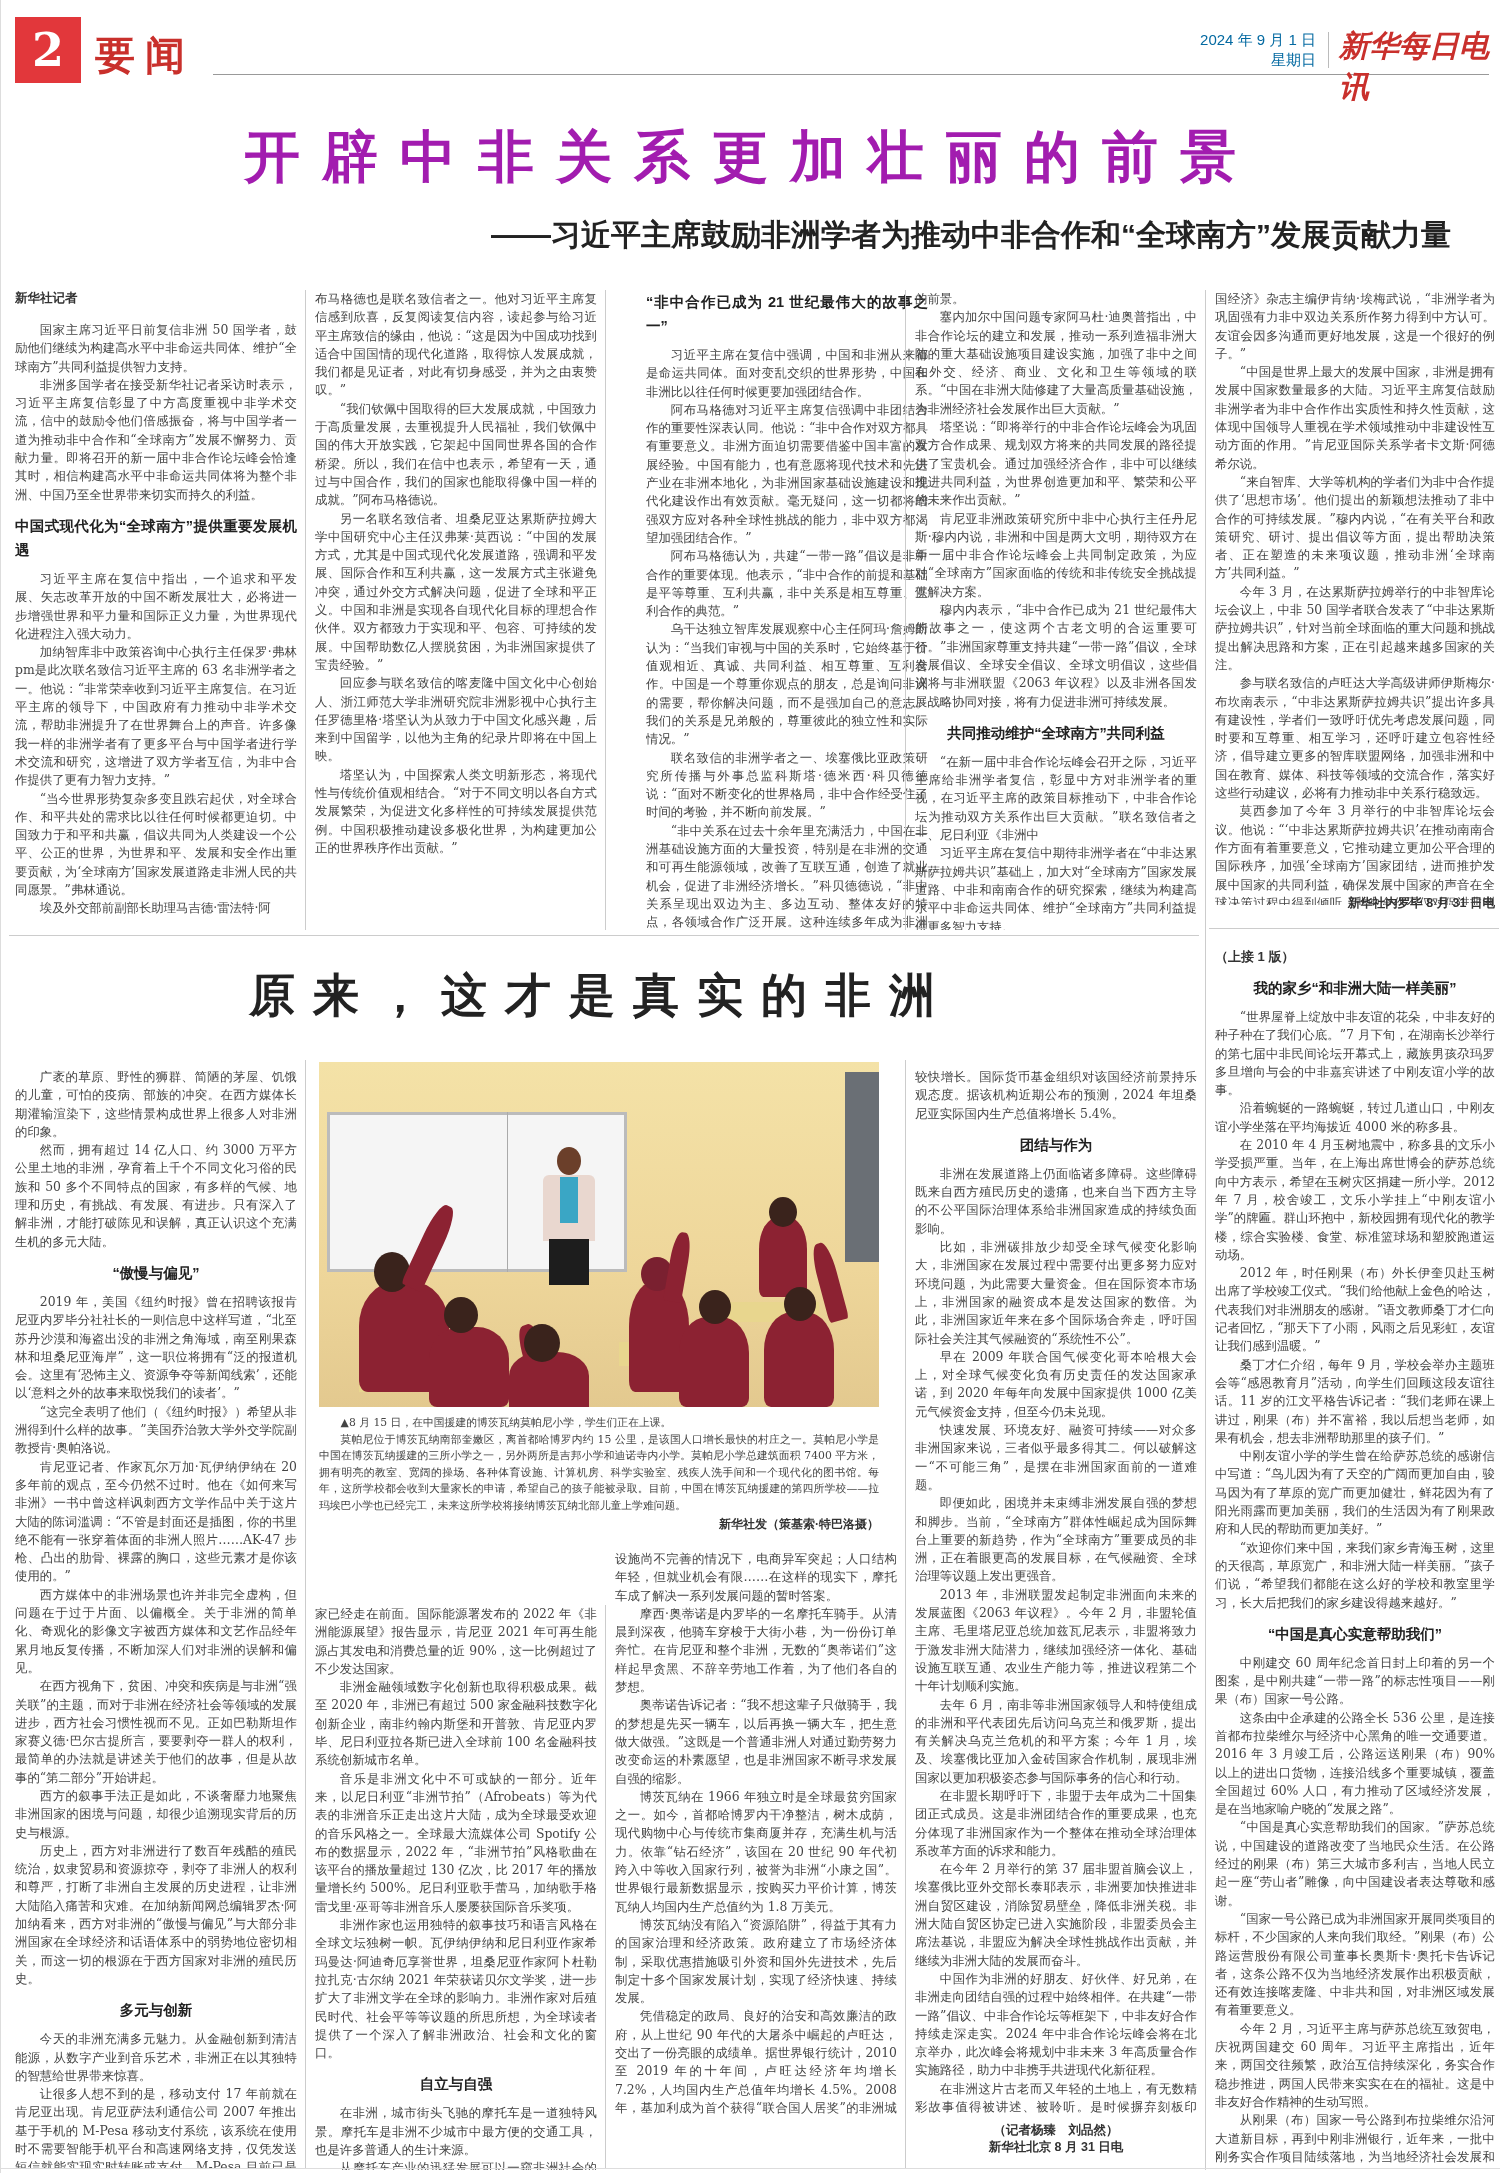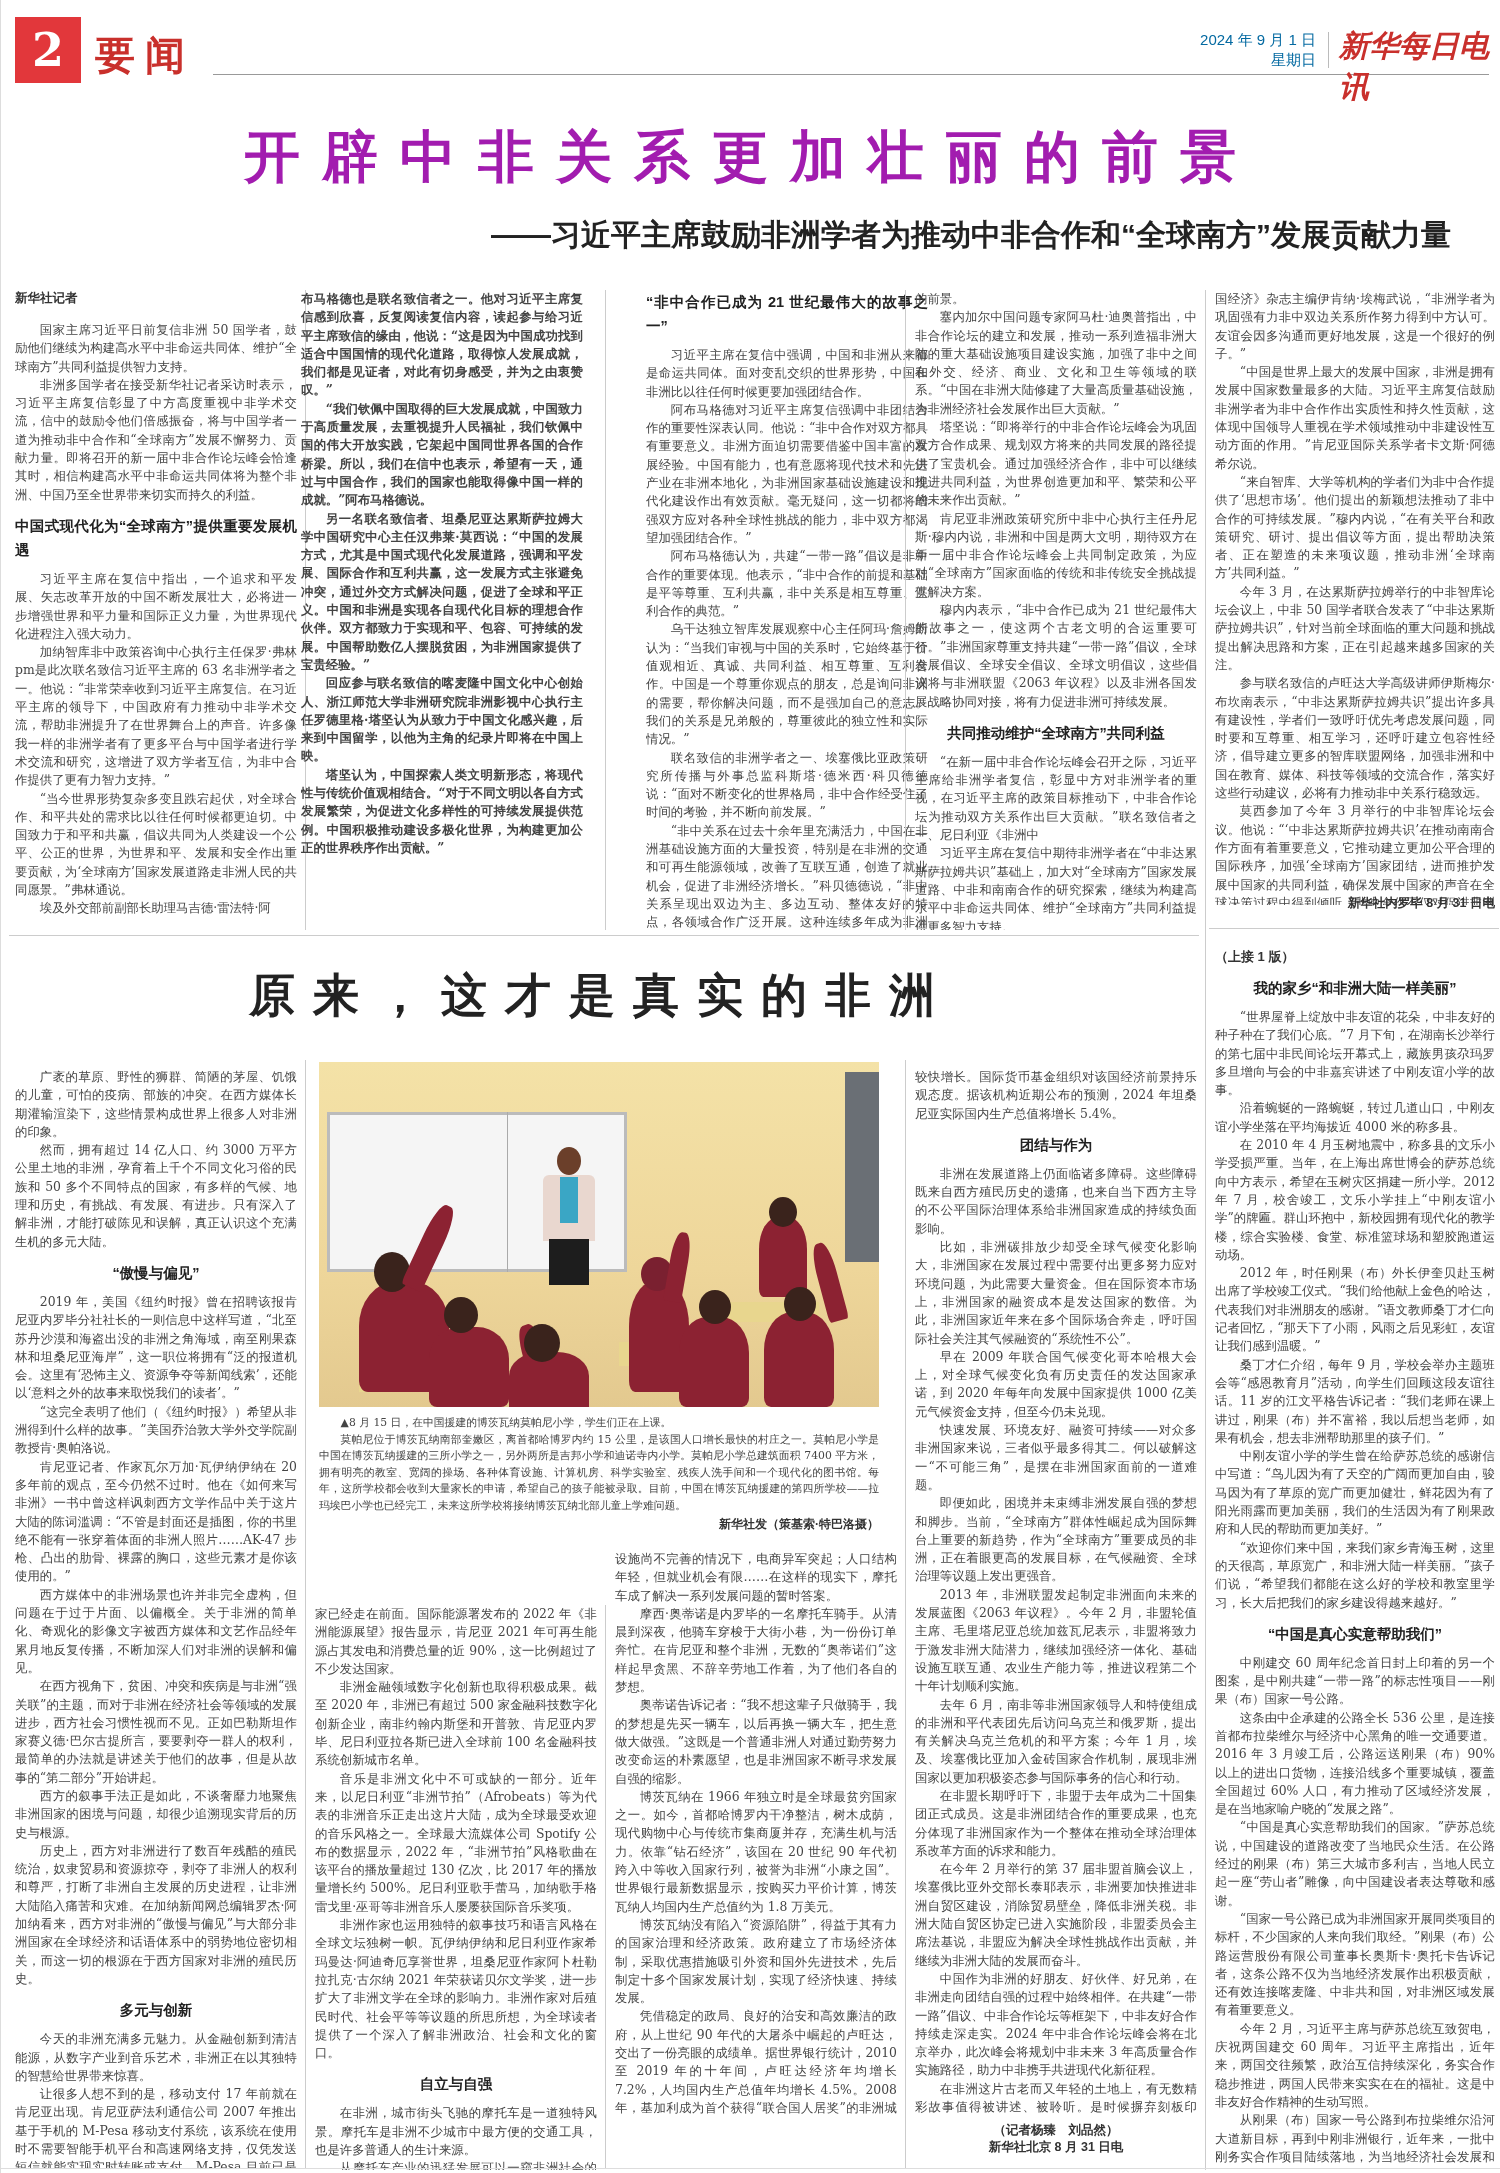--- a/index.html
+++ b/index.html
@@ -76,21 +76,21 @@
     <p>国家主席习近平日前复信非洲 50 国学者，鼓励他们继续为构建高水平中非命运共同体、维护“全球南方”共同利益提供智力支持。</p>
     <p>非洲多国学者在接受新华社记者采访时表示，习近平主席复信彰显了中方高度重视中非学术交流，信中的鼓励令他们倍感振奋，将与中国学者一道为推动非中合作和“全球南方”发展不懈努力、贡献力量。即将召开的新一届中非合作论坛峰会恰逢其时，相信构建高水平中非命运共同体将为整个非洲、中国乃至全世界带来切实而持久的利益。</p>
     <h3>中国式现代化为“全球南方”提供重要发展机遇</h3>
     <p>习近平主席在复信中指出，一个追求和平发展、矢志改革开放的中国不断发展壮大，必将进一步增强世界和平力量和国际正义力量，为世界现代化进程注入强大动力。</p>
     <p>加纳智库非中政策咨询中心执行主任保罗·弗林pm是此次联名致信习近平主席的 63 名非洲学者之一。他说：“非常荣幸收到习近平主席复信。在习近平主席的领导下，中国政府有力推动中非学术交流，帮助非洲提升了在世界舞台上的声音。许多像我一样的非洲学者有了更多平台与中国学者进行学术交流和研究，这增进了双方学者互信，为非中合作提供了更有力智力支持。”</p>
     <p>“当今世界形势复杂多变且跌宕起伏，对全球合作、和平共处的需求比以往任何时候都更迫切。中国致力于和平和共赢，倡议共同为人类建设一个公平、公正的世界，为世界和平、发展和安全作出重要贡献，为‘全球南方’国家发展道路走非洲人民的共同愿景。”弗林通说。</p>
     <p>埃及外交部前副部长助理马吉德·雷法特·阿</p>
   </div>
   <div class="vline" style="left:304px; top:290px; height:640px;"></div>
 
-  <div class="col" style="left:300px; top:290px; width:282px; height:640px;font-weight:bold;">
+  <div class="col" style="left:314px; top:290px; width:282px; height:640px;">
     <p style="text-indent:0">布马格德也是联名致信者之一。他对习近平主席复信感到欣喜，反复阅读复信内容，读起参与给习近平主席致信的缘由，他说：“这是因为中国成功找到适合中国国情的现代化道路，取得惊人发展成就，我们都是见证者，对此有切身感受，并为之由衷赞叹。”</p>
     <p>“我们钦佩中国取得的巨大发展成就，中国致力于高质量发展，去重视提升人民福祉，我们钦佩中国的伟大开放实践，它架起中国同世界各国的合作桥梁。所以，我们在信中也表示，希望有一天，通过与中国合作，我们的国家也能取得像中国一样的成就。”阿布马格德说。</p>
     <p>另一名联名致信者、坦桑尼亚达累斯萨拉姆大学中国研究中心主任汉弗莱·莫西说：“中国的发展方式，尤其是中国式现代化发展道路，强调和平发展、国际合作和互利共赢，这一发展方式主张避免冲突，通过外交方式解决问题，促进了全球和平正义。中国和非洲是实现各自现代化目标的理想合作伙伴。双方都致力于实现和平、包容、可持续的发展。中国帮助数亿人摆脱贫困，为非洲国家提供了宝贵经验。”</p>
     <p>回应参与联名致信的喀麦隆中国文化中心创始人、浙江师范大学非洲研究院非洲影视中心执行主任罗德里格·塔坚认为从致力于中国文化感兴趣，后来到中国留学，以他为主角的纪录片即将在中国上映。</p>
     <p>塔坚认为，中国探索人类文明新形态，将现代性与传统价值观相结合。“对于不同文明以各自方式发展繁荣，为促进文化多样性的可持续发展提供范例。中国积极推动建设多极化世界，为构建更加公正的世界秩序作出贡献。”</p>
   </div>
   <div class="vline" style="left:604px; top:290px; height:640px;"></div>
 
   <div class="col" style="left:645px; top:290px; width:282px; height:640px;">
     <h3 style="margin-top:0">“非中合作已成为 21 世纪最伟大的故事之一”</h3>

